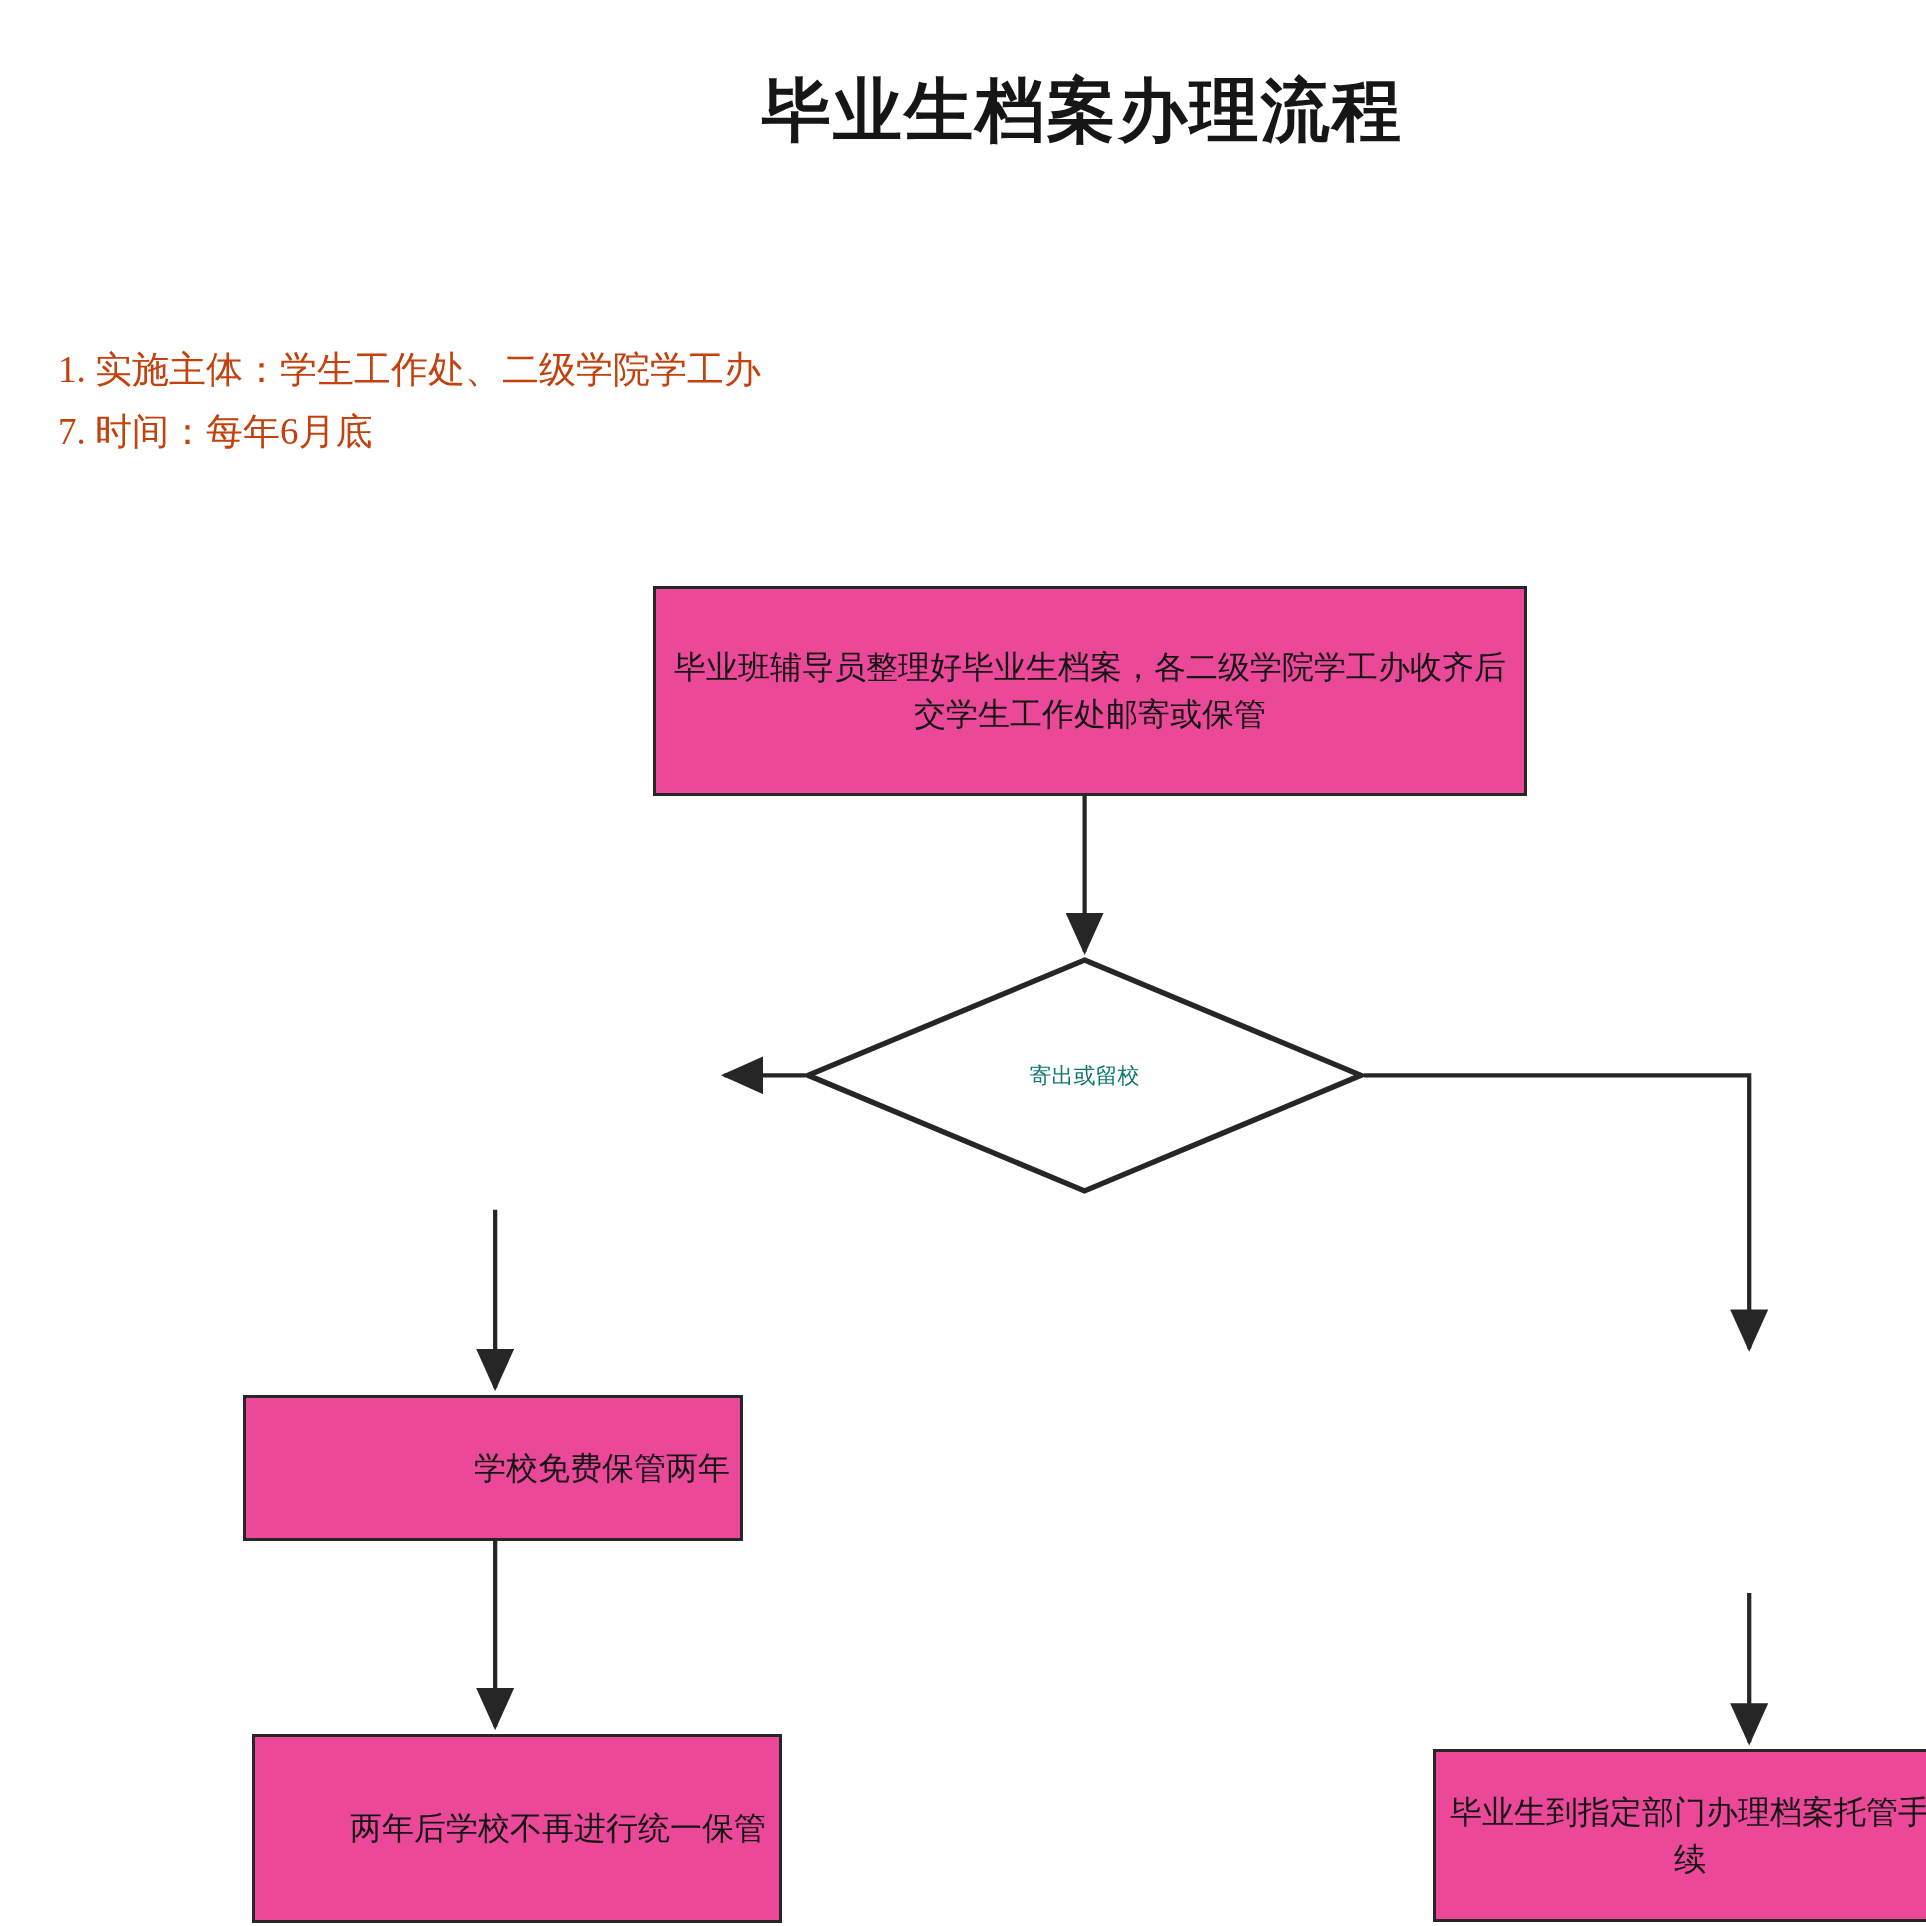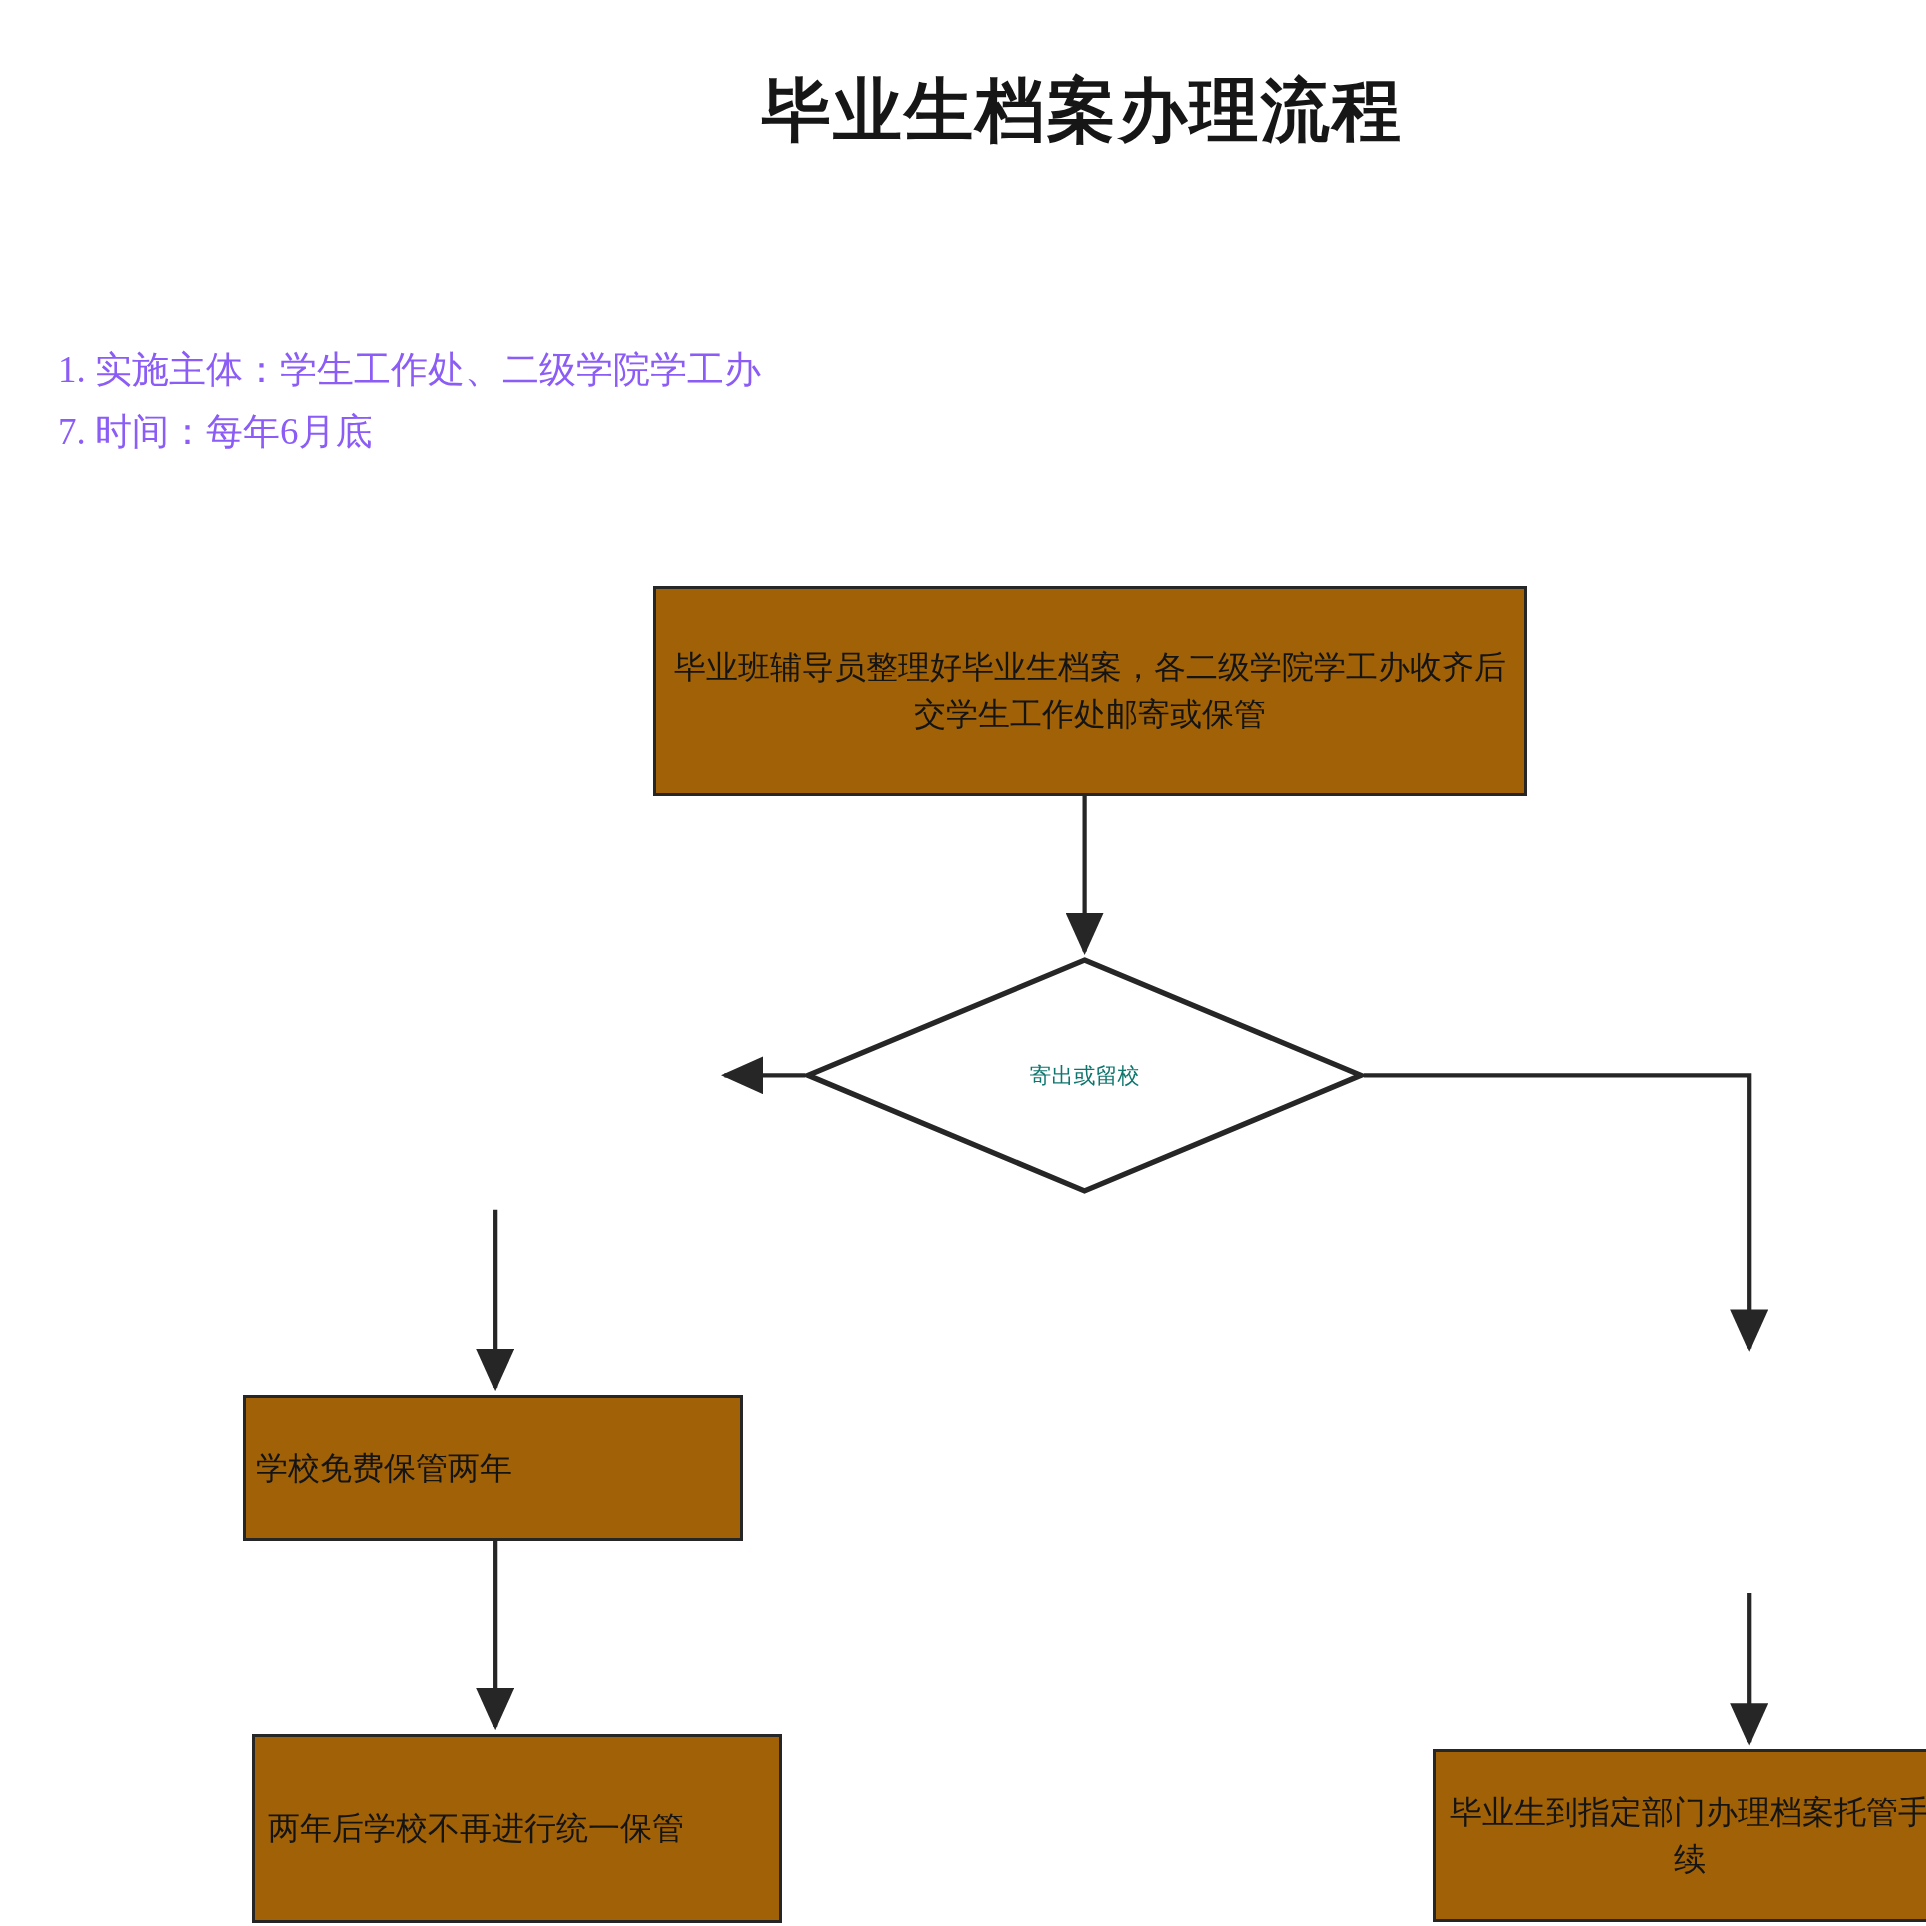--- a/index.html
+++ b/index.html
@@ -33,33 +33,33 @@
     font-family: "Liberation Sans", "DejaVu Sans", sans-serif;
     color: #161616;
     white-space: nowrap;
   }
   .notes {
     position: absolute;
     left: 58px;
     top: 339px;
     font-size: 37px;
     line-height: 62px;
-    color: #8b5cf6;
+    color: #c2410c;
     font-family: "Liberation Serif", "DejaVu Serif", serif;
   }
   .note-line { white-space: nowrap; }
 
   .node {
     position: absolute;
     box-sizing: border-box;
     border: 3.5px solid #262626;
-    background: #a16207;
+    background: #ec4899;
     display: flex;
     align-items: center;
-    justify-content: flex-start;
+    justify-content: flex-end;
     text-align: center;
     font-size: 32px;
     line-height: 47px;
     color: #141414;
     font-family: "Liberation Serif", "DejaVu Serif", serif;
   }
   .node .txt {
     display: block;
     padding: 0 10px;
   }

